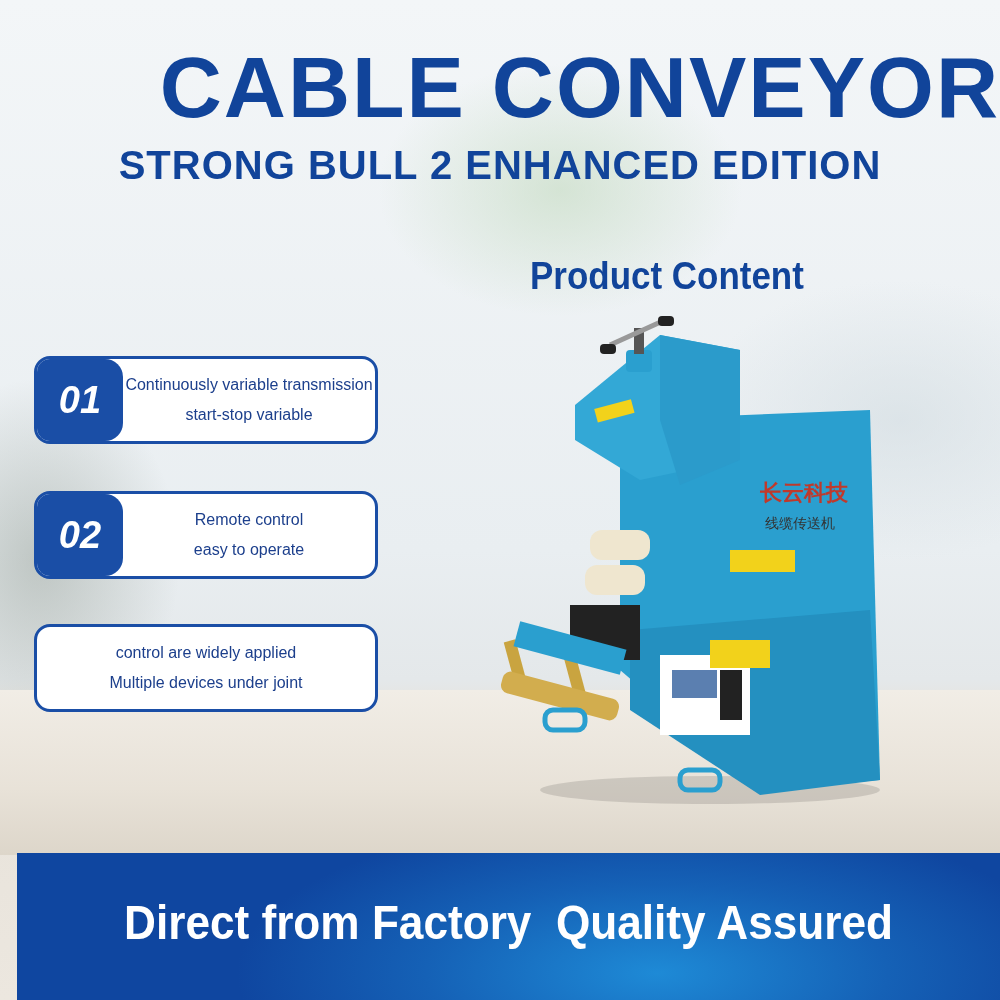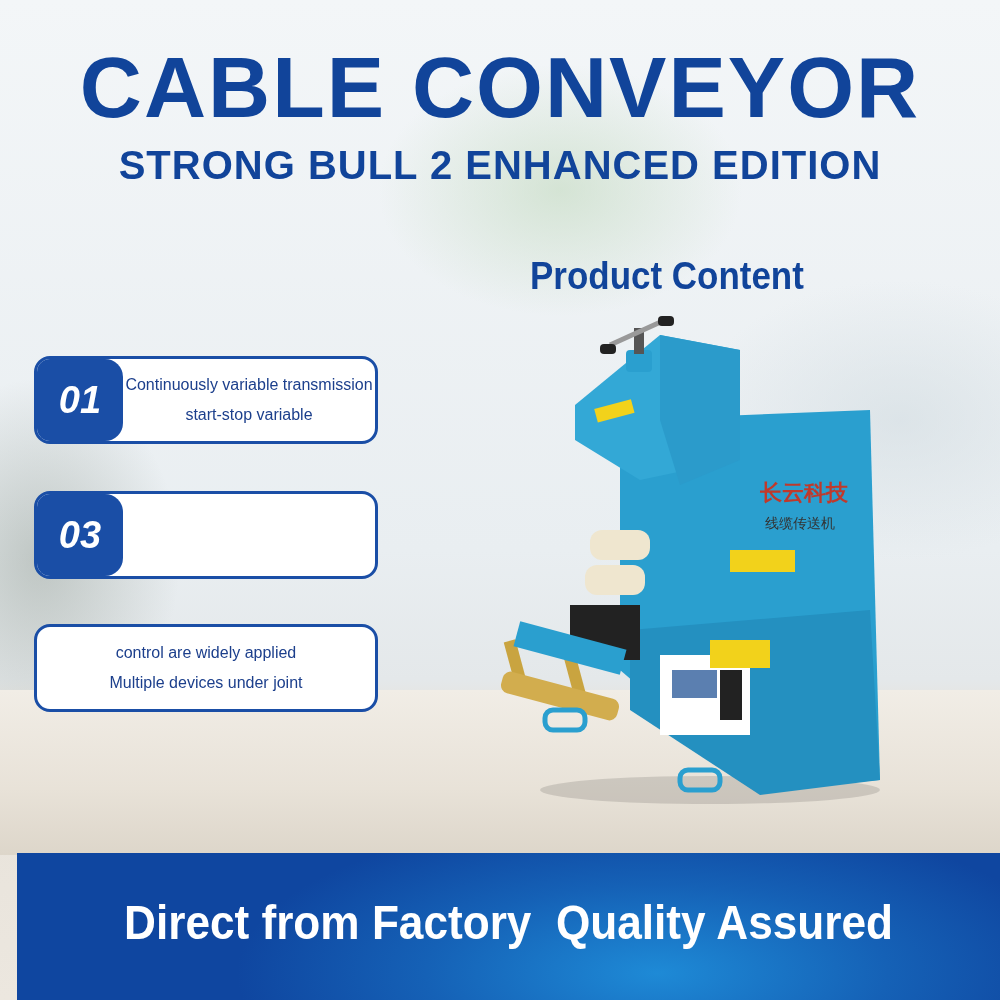--- a/index.html
+++ b/index.html
@@ -7,21 +7,21 @@
          font-family:"Liberation Sans", sans-serif; }
   .bg { position:absolute; inset:0;
         background:
           radial-gradient(ellipse 260px 180px at 560px 190px, rgba(190,215,185,0.55), rgba(255,255,255,0) 70%),
           radial-gradient(ellipse 200px 260px at 40px 560px, rgba(140,150,140,0.45), rgba(255,255,255,0) 70%),
           radial-gradient(ellipse 300px 200px at 900px 420px, rgba(210,220,225,0.6), rgba(255,255,255,0) 70%),
           linear-gradient(180deg, #f3f6f8 0%, #e9eef1 55%, #e4e8ea 68%, #e7e2da 72%, #ece7df 100%);
   }
   .floor { position:absolute; left:0; right:0; top:690px; height:165px;
            background: linear-gradient(180deg,#f1ede6 0%,#e8e2d8 60%,#ddd6ca 100%); }
-  .title { position:absolute; left:0; right:0; top:38px; text-align:center;
+  .title { position:absolute; left:0; right:0; top:38px; text-align:right;
            font-size:86px; font-weight:bold; color:#11449a; letter-spacing:2px; }
   .subtitle { position:absolute; left:0; right:0; top:143px; text-align:center;
            font-size:40px; font-weight:bold; color:#11449a; letter-spacing:1px; }
   .section { position:absolute; left:530px; top:255px; font-size:38px; font-weight:bold;
            color:#11449a; transform:scaleX(0.92); transform-origin:left; }
   .feature { position:absolute; left:34px; width:344px; height:88px; background:#fff;
            border:3px solid #1a4ea6; border-radius:16px; box-sizing:border-box; display:flex; overflow:hidden; }
   .feature .num { width:86px; background:#1a4ea6; color:#fff; font-style:italic; font-weight:bold;
            font-size:38px; display:flex; align-items:center; justify-content:center;
            border-top-right-radius:18px; border-bottom-right-radius:18px; }
@@ -44,21 +44,25 @@
 <div class="section">Product Content</div>
 
 <div class="feature" style="top:356px">
   <div class="num">01</div>
   <div class="txt">
     <span>Continuously variable transmission</span>
     <span>start-stop variable</span>
   </div>
 </div>
 <div class="feature" style="top:491px">
-  <div class="num">03</div>
+  <div class="num">02</div>
+  <div class="txt">
+    <span>Remote control</span>
+    <span>easy to operate</span>
+  </div>
 </div>
 <div class="feature" style="top:624px">
   <div class="txt">
     <span>control are widely applied</span>
     <span>Multiple devices under joint</span>
   </div>
 </div>
 
 <svg class="machine" viewBox="0 0 400 500">
   <ellipse cx="210" cy="480" rx="170" ry="14" fill="rgba(0,0,0,0.12)"></ellipse>

